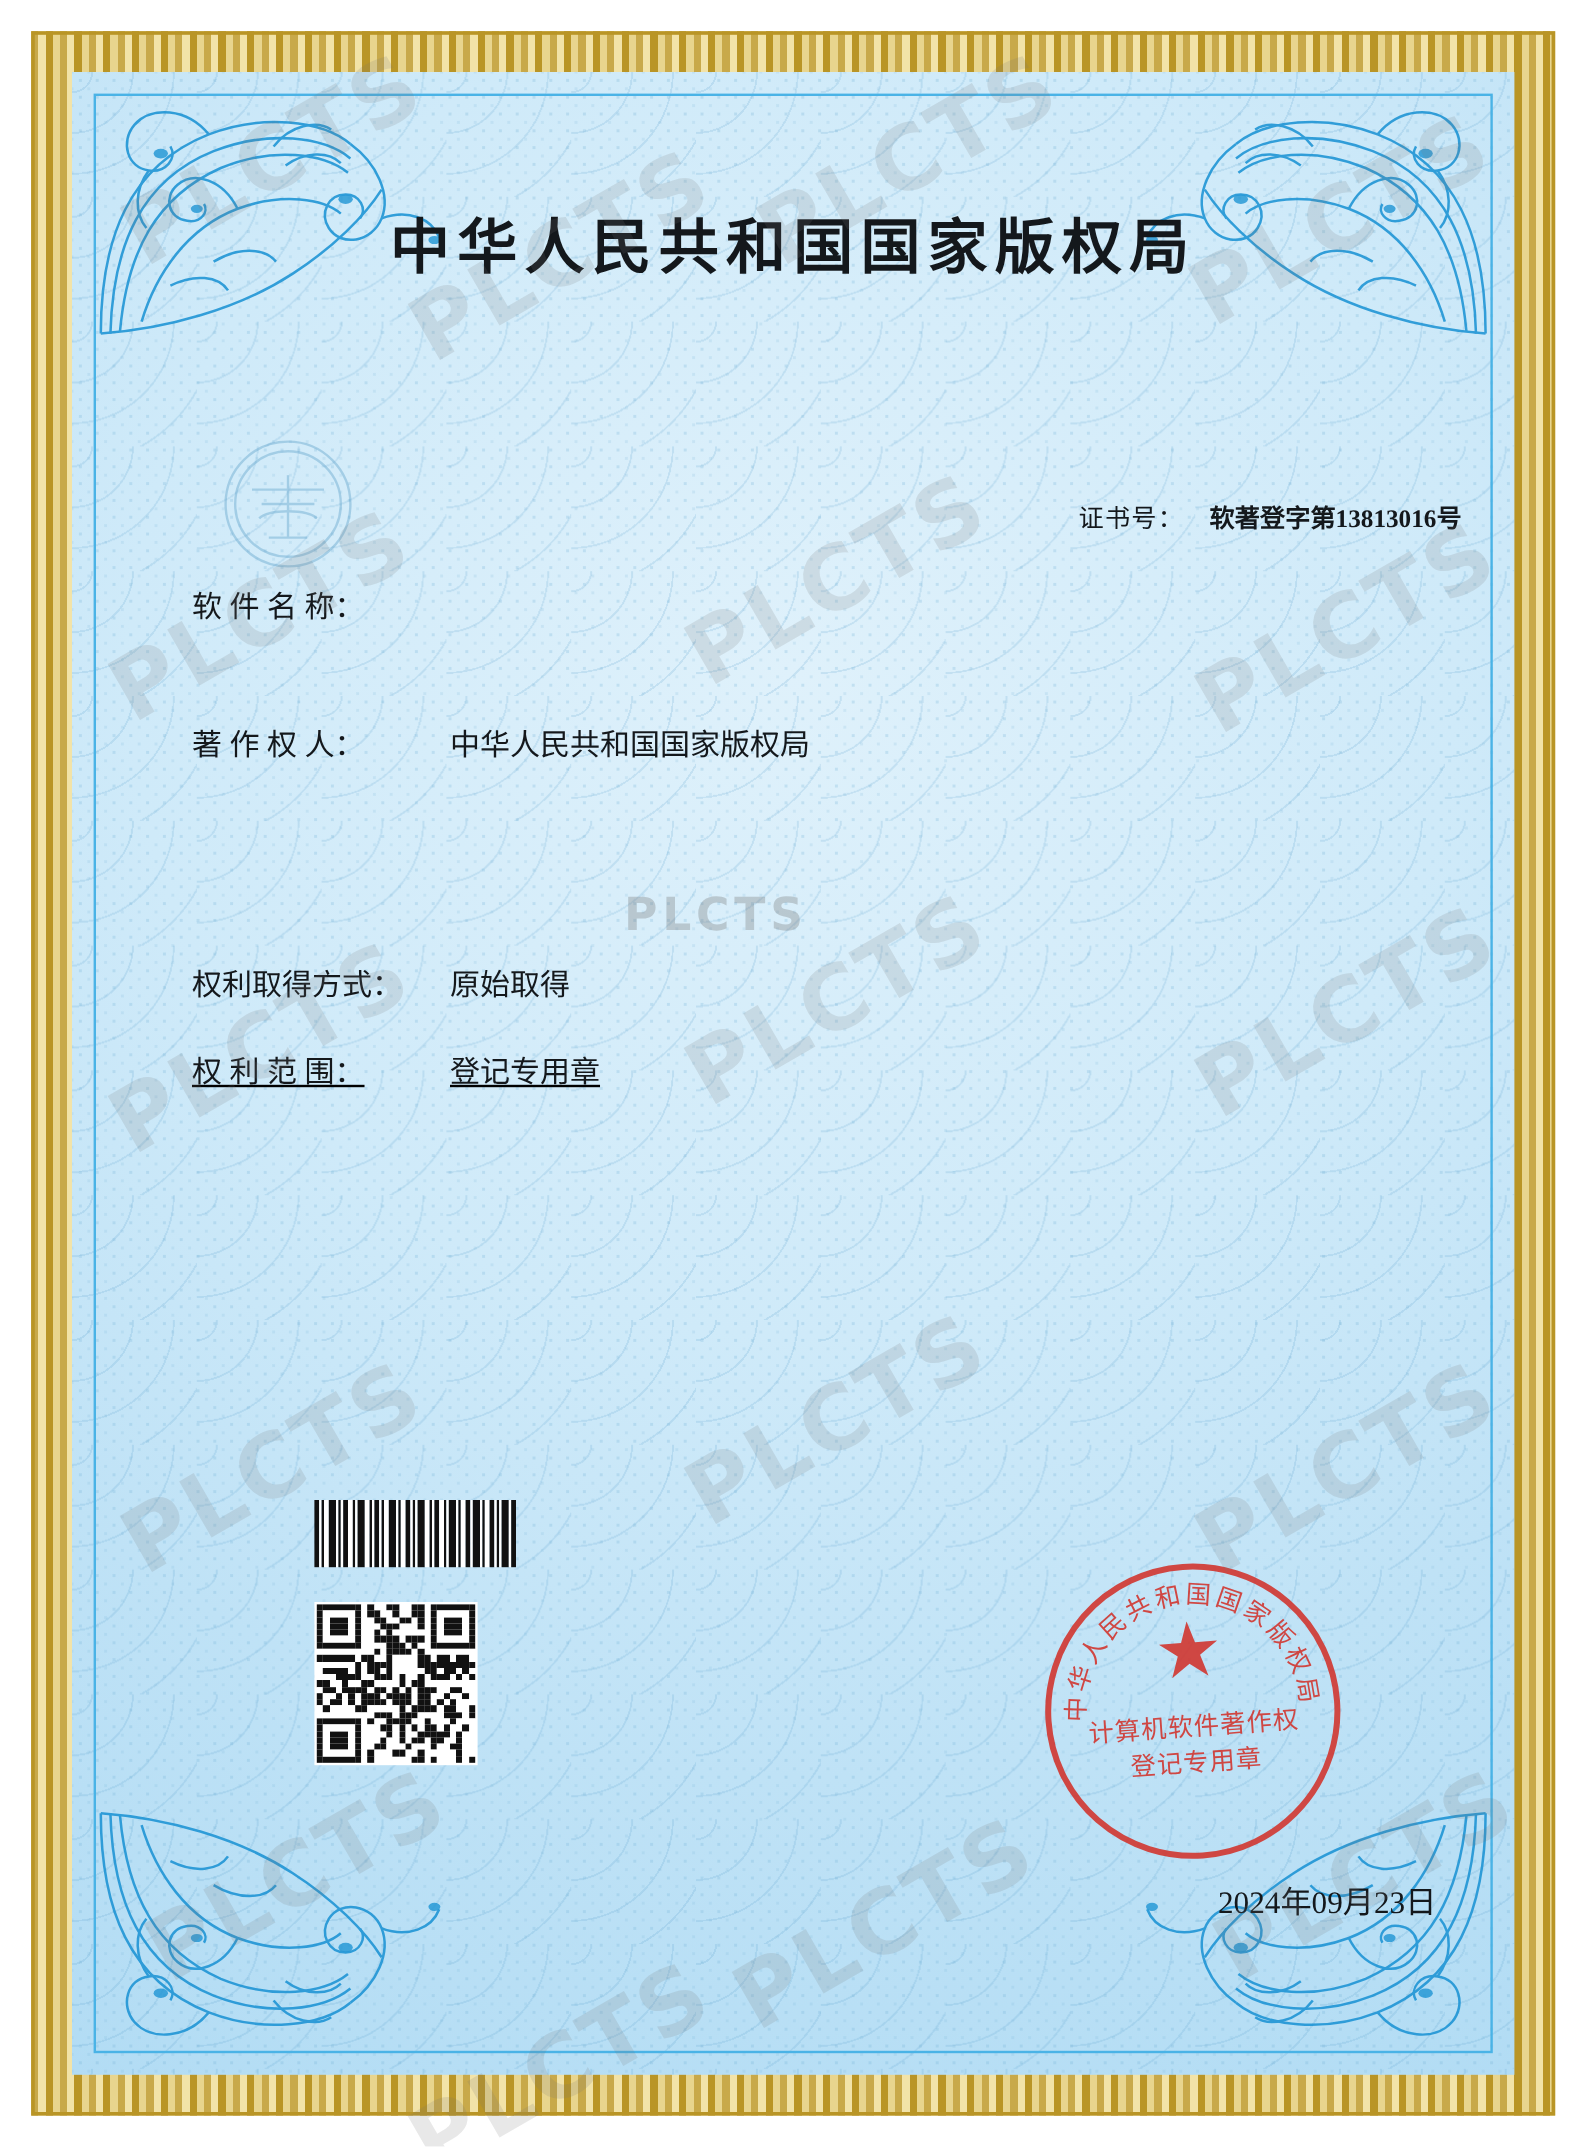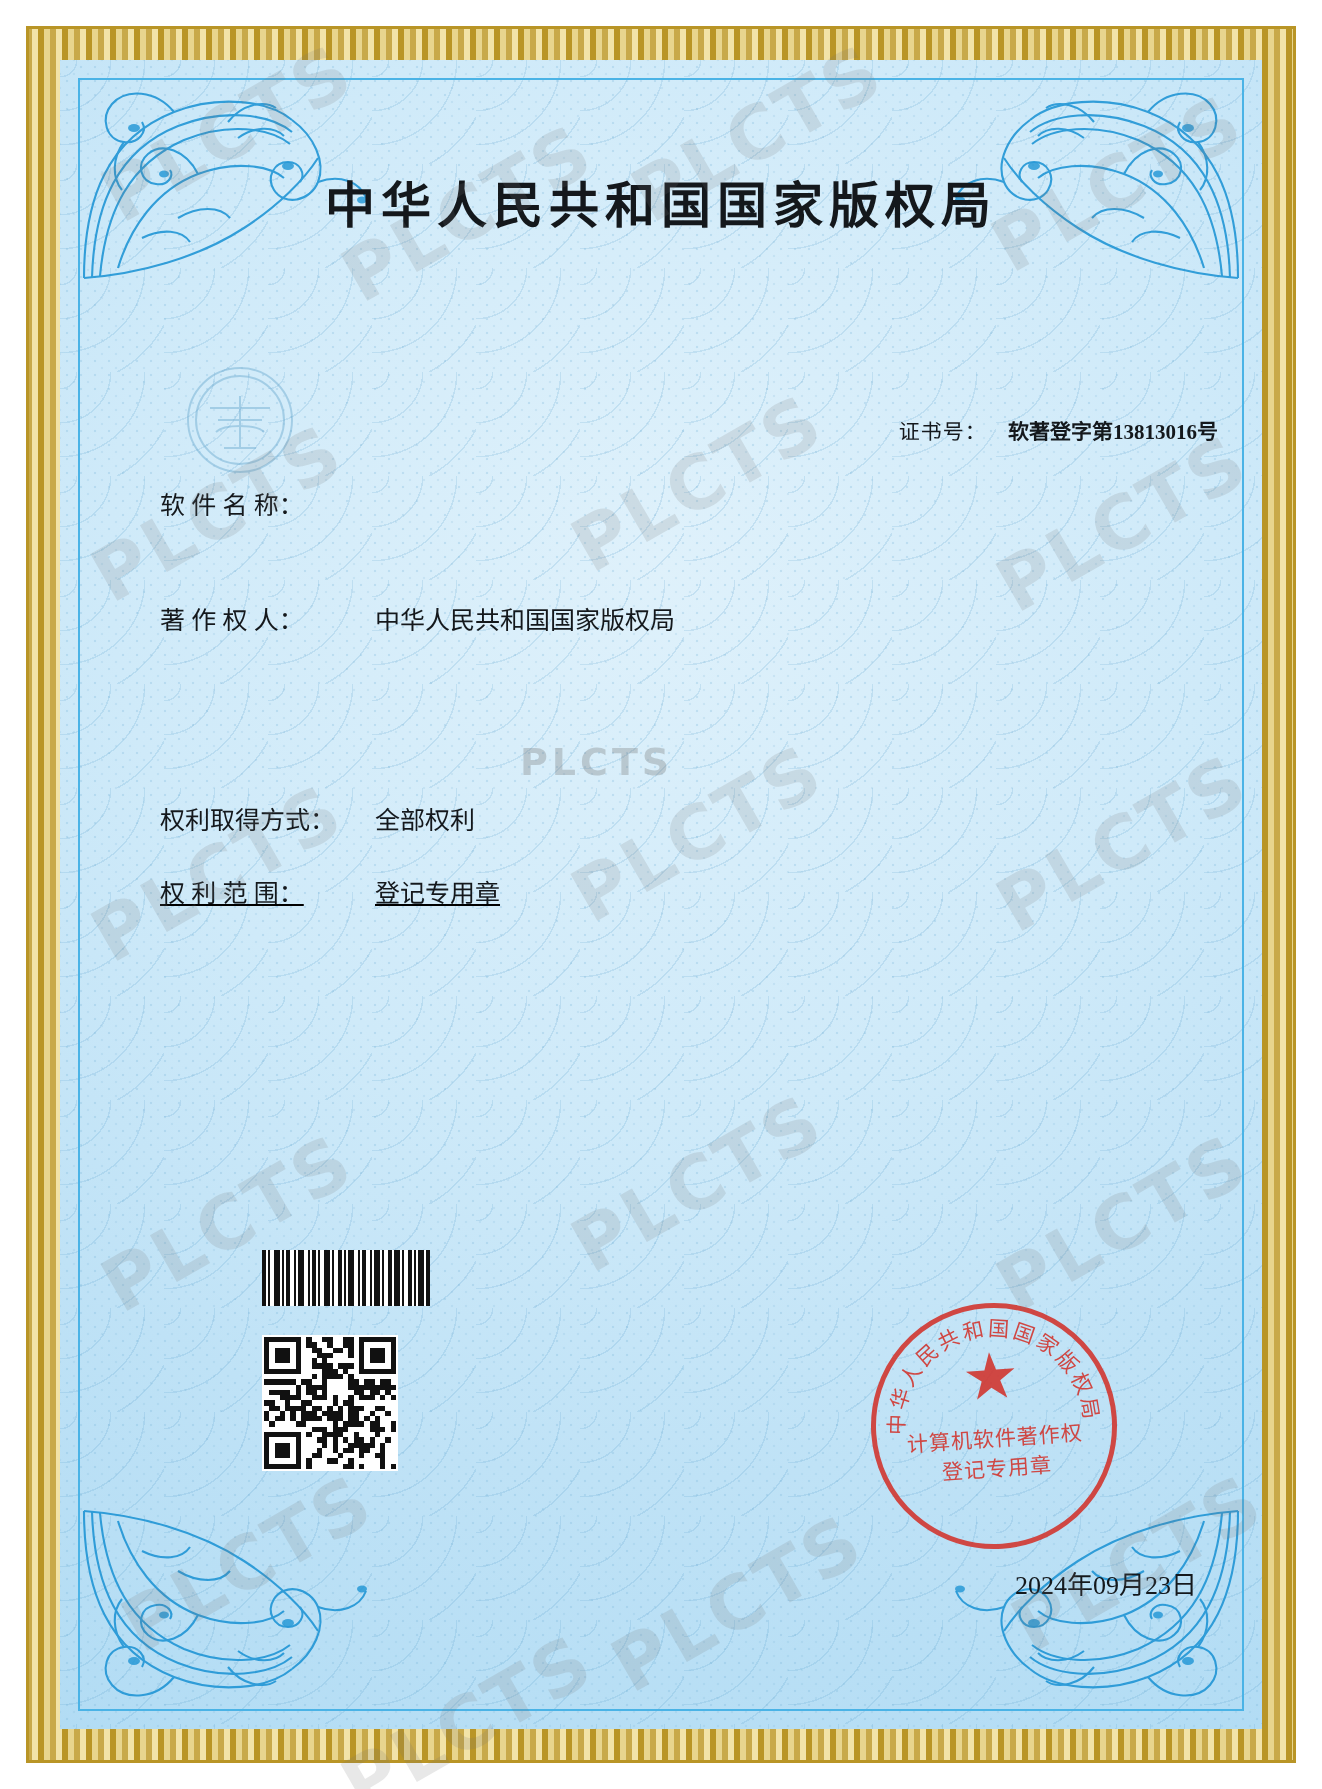--- a/index.html
+++ b/index.html
@@ -404,21 +404,21 @@
     <div class="label">软 件 名 称：</div>
   </div>
 
   <div class="row row-owner">
     <div class="label">著 作 权 人：</div>
     <div class="value">中华人民共和国国家版权局</div>
   </div>
 
   <div class="row row-way">
     <div class="label">权利取得方式：</div>
-    <div class="value">全部权利</div>
+    <div class="value">原始取得</div>
   </div>
 
   <div class="row row-scope">
     <div class="label">权 利 范 围：</div>
     <div class="value">登记专用章</div>
   </div>
 
 
 
   <div class="barcode">

